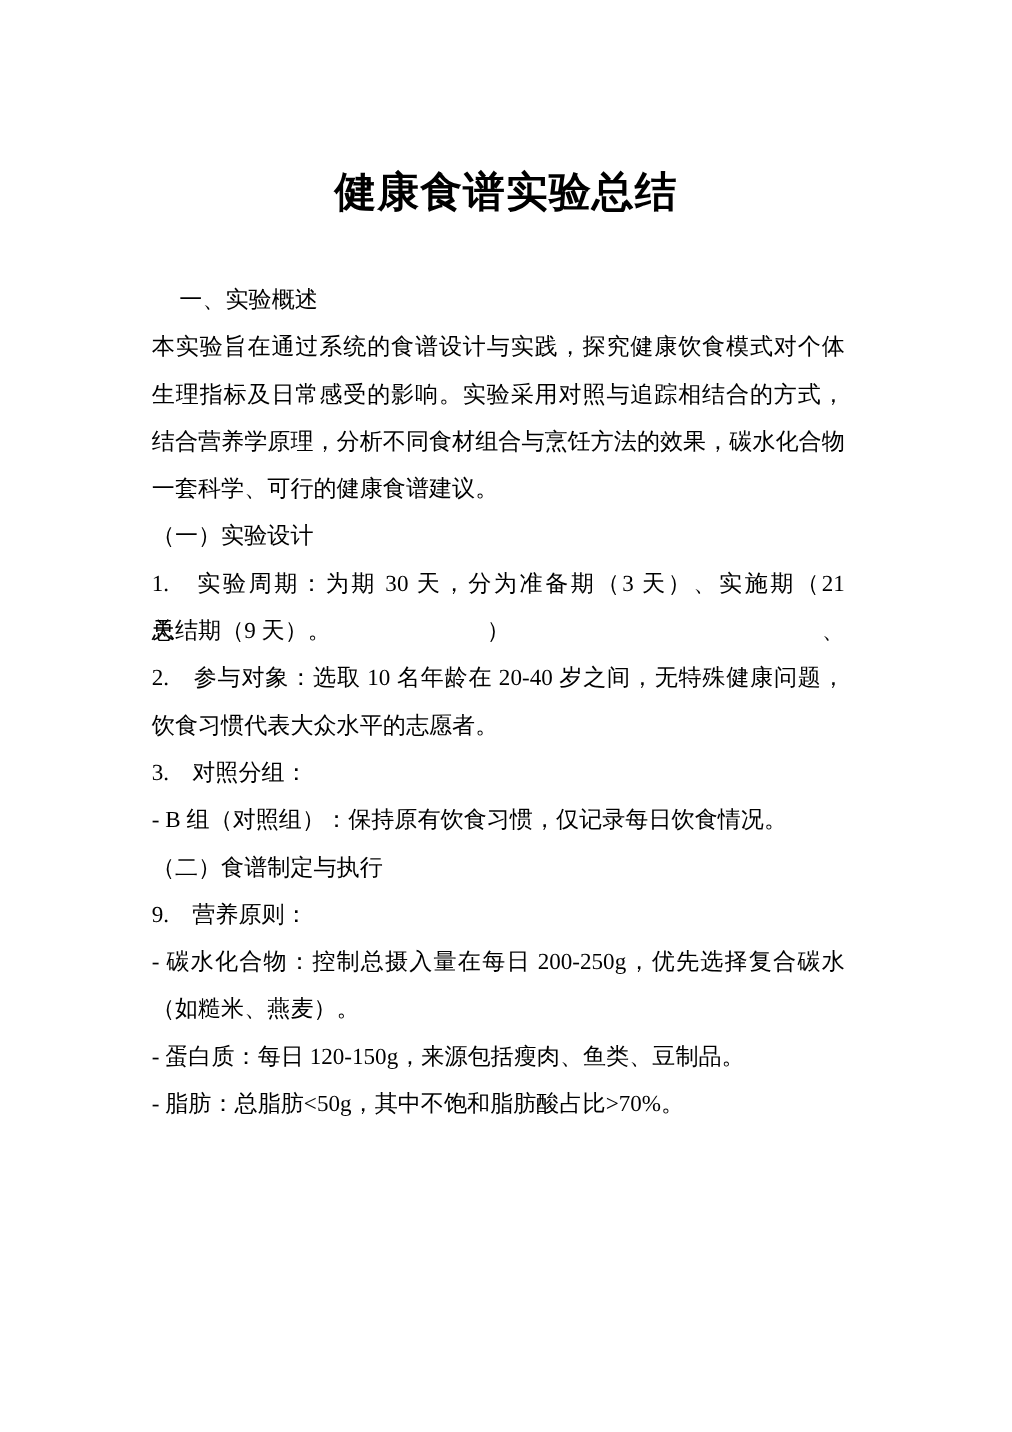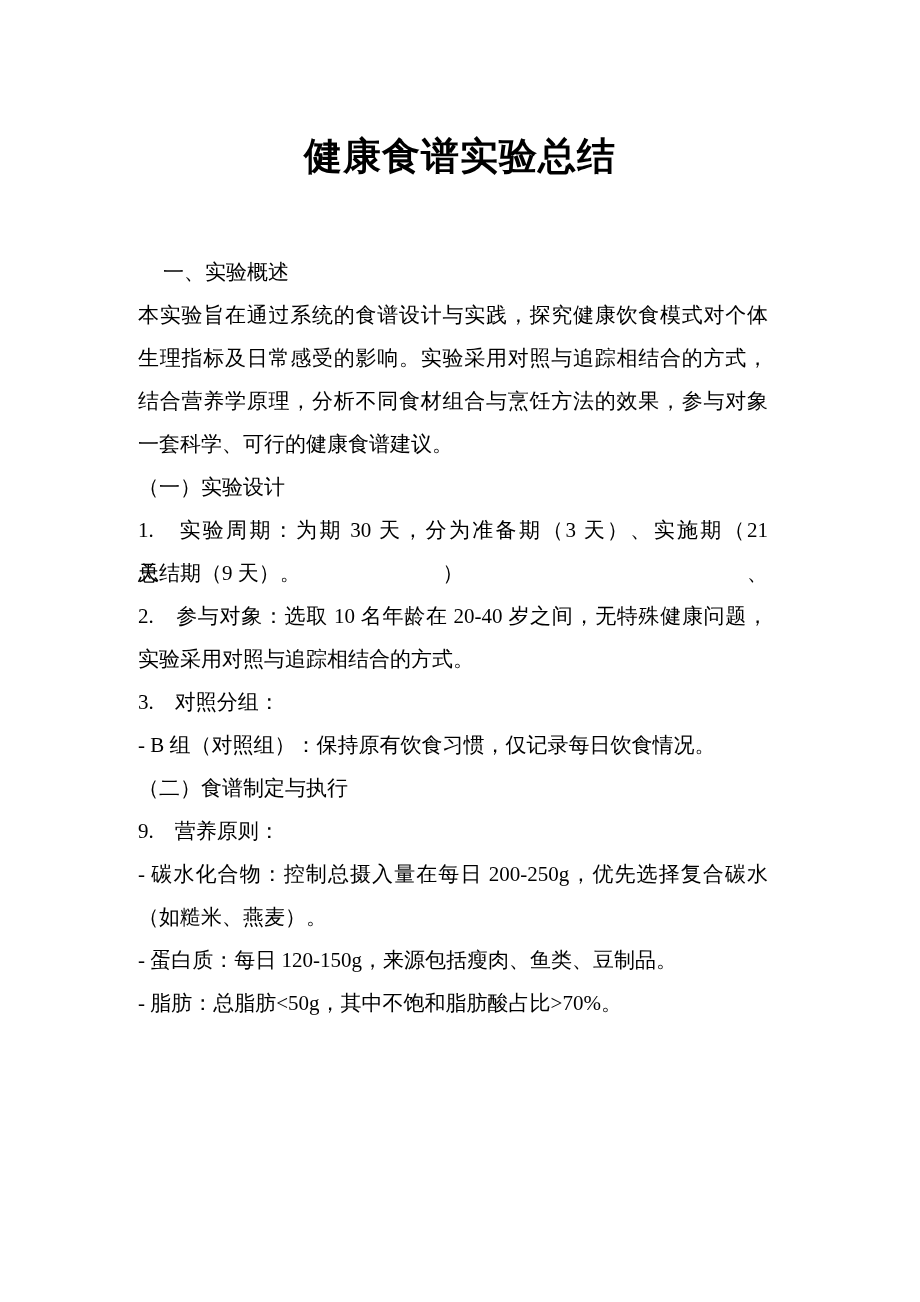--- a/index.html
+++ b/index.html
@@ -11,21 +11,21 @@
     position: relative;
     width: 920px;
     height: 1302px;
     background: #ffffff;
     overflow: hidden;
     font-family: "Liberation Serif", "DejaVu Serif", serif;
     color: #000000;
   }
   .doc-title {
     position: absolute;
-    top: 131px;
+    top: 149px;
     left: 0;
     width: 920px;
     text-align: center;
     font-family: "DejaVu Sans", "Liberation Sans", sans-serif;
     font-weight: 700;
     font-size: 38px;
     line-height: 50px;
     letter-spacing: 1px;
     margin: 0;
   }
@@ -57,33 +57,33 @@
 
 <div class="page">
   <h1 class="doc-title">健康食谱实验总结</h1>
   <div class="doc-body">
       <div class="paragraph" style="padding-left: 25px;">
         <div class="line">一、实验概述</div>
       </div>
       <div class="paragraph">
         <div class="line fill">本实验旨在通过系统的食谱设计与实践，探究健康饮食模式对个体</div>
         <div class="line fill">生理指标及日常感受的影响。实验采用对照与追踪相结合的方式，</div>
-        <div class="line fill">结合营养学原理，分析不同食材组合与烹饪方法的效果，参与对象</div>
+        <div class="line fill">结合营养学原理，分析不同食材组合与烹饪方法的效果，碳水化合物</div>
         <div class="line">一套科学、可行的健康食谱建议。</div>
       </div>
       <div class="paragraph">
         <div class="line">（一）实验设计</div>
       </div>
       <div class="paragraph">
         <div class="line fill">1.　实验周期：为期 30 天，分为准备期（3 天）、实施期（21 天）、</div>
         <div class="line">总结期（9 天）。</div>
       </div>
       <div class="paragraph">
         <div class="line fill">2.　参与对象：选取 10 名年龄在 20-40 岁之间，无特殊健康问题，</div>
-        <div class="line">实验采用对照与追踪相结合的方式。</div>
+        <div class="line">饮食习惯代表大众水平的志愿者。</div>
       </div>
       <div class="paragraph">
         <div class="line">3.　对照分组：</div>
       </div>
       <div class="paragraph">
         <div class="line">- B 组（对照组）：保持原有饮食习惯，仅记录每日饮食情况。</div>
       </div>
       <div class="paragraph">
         <div class="line">（二）食谱制定与执行</div>
       </div>

